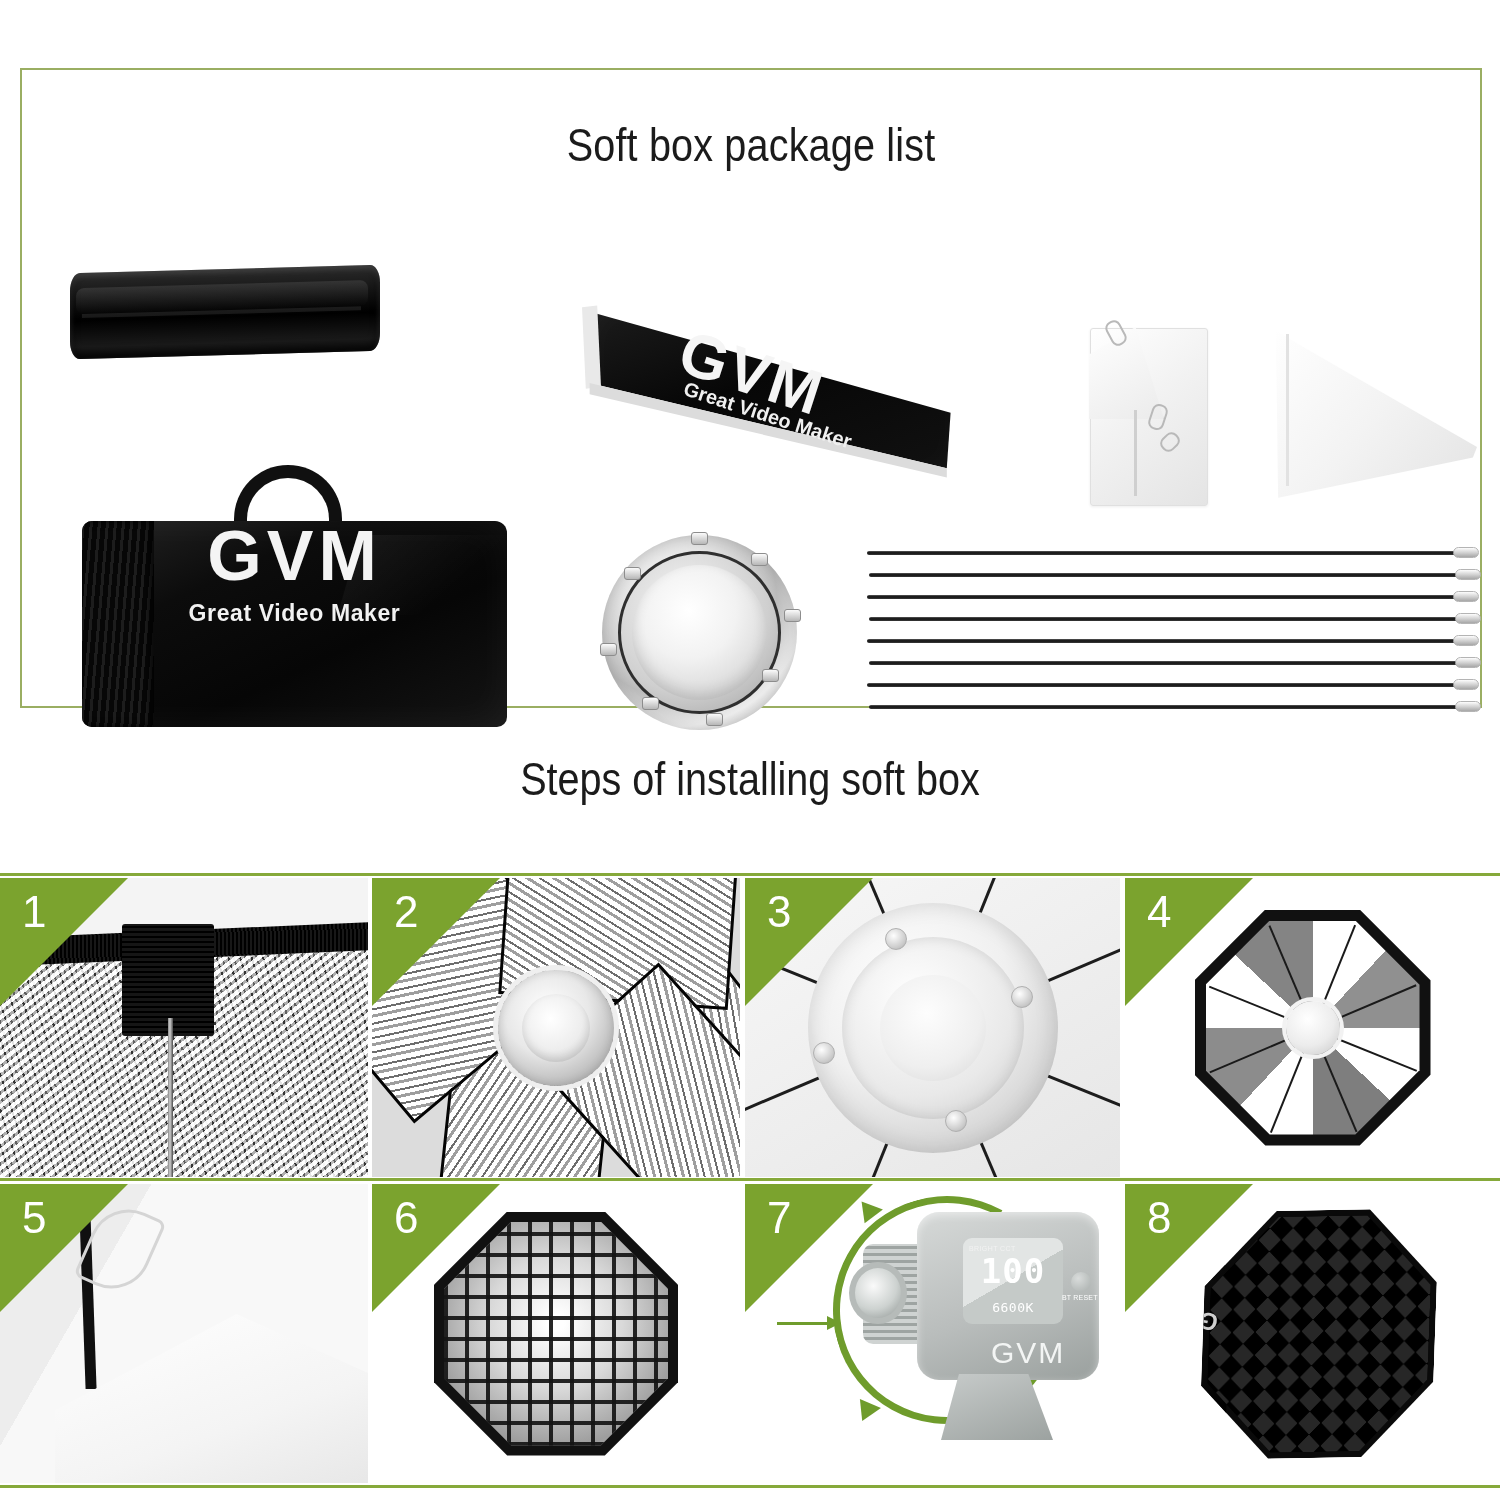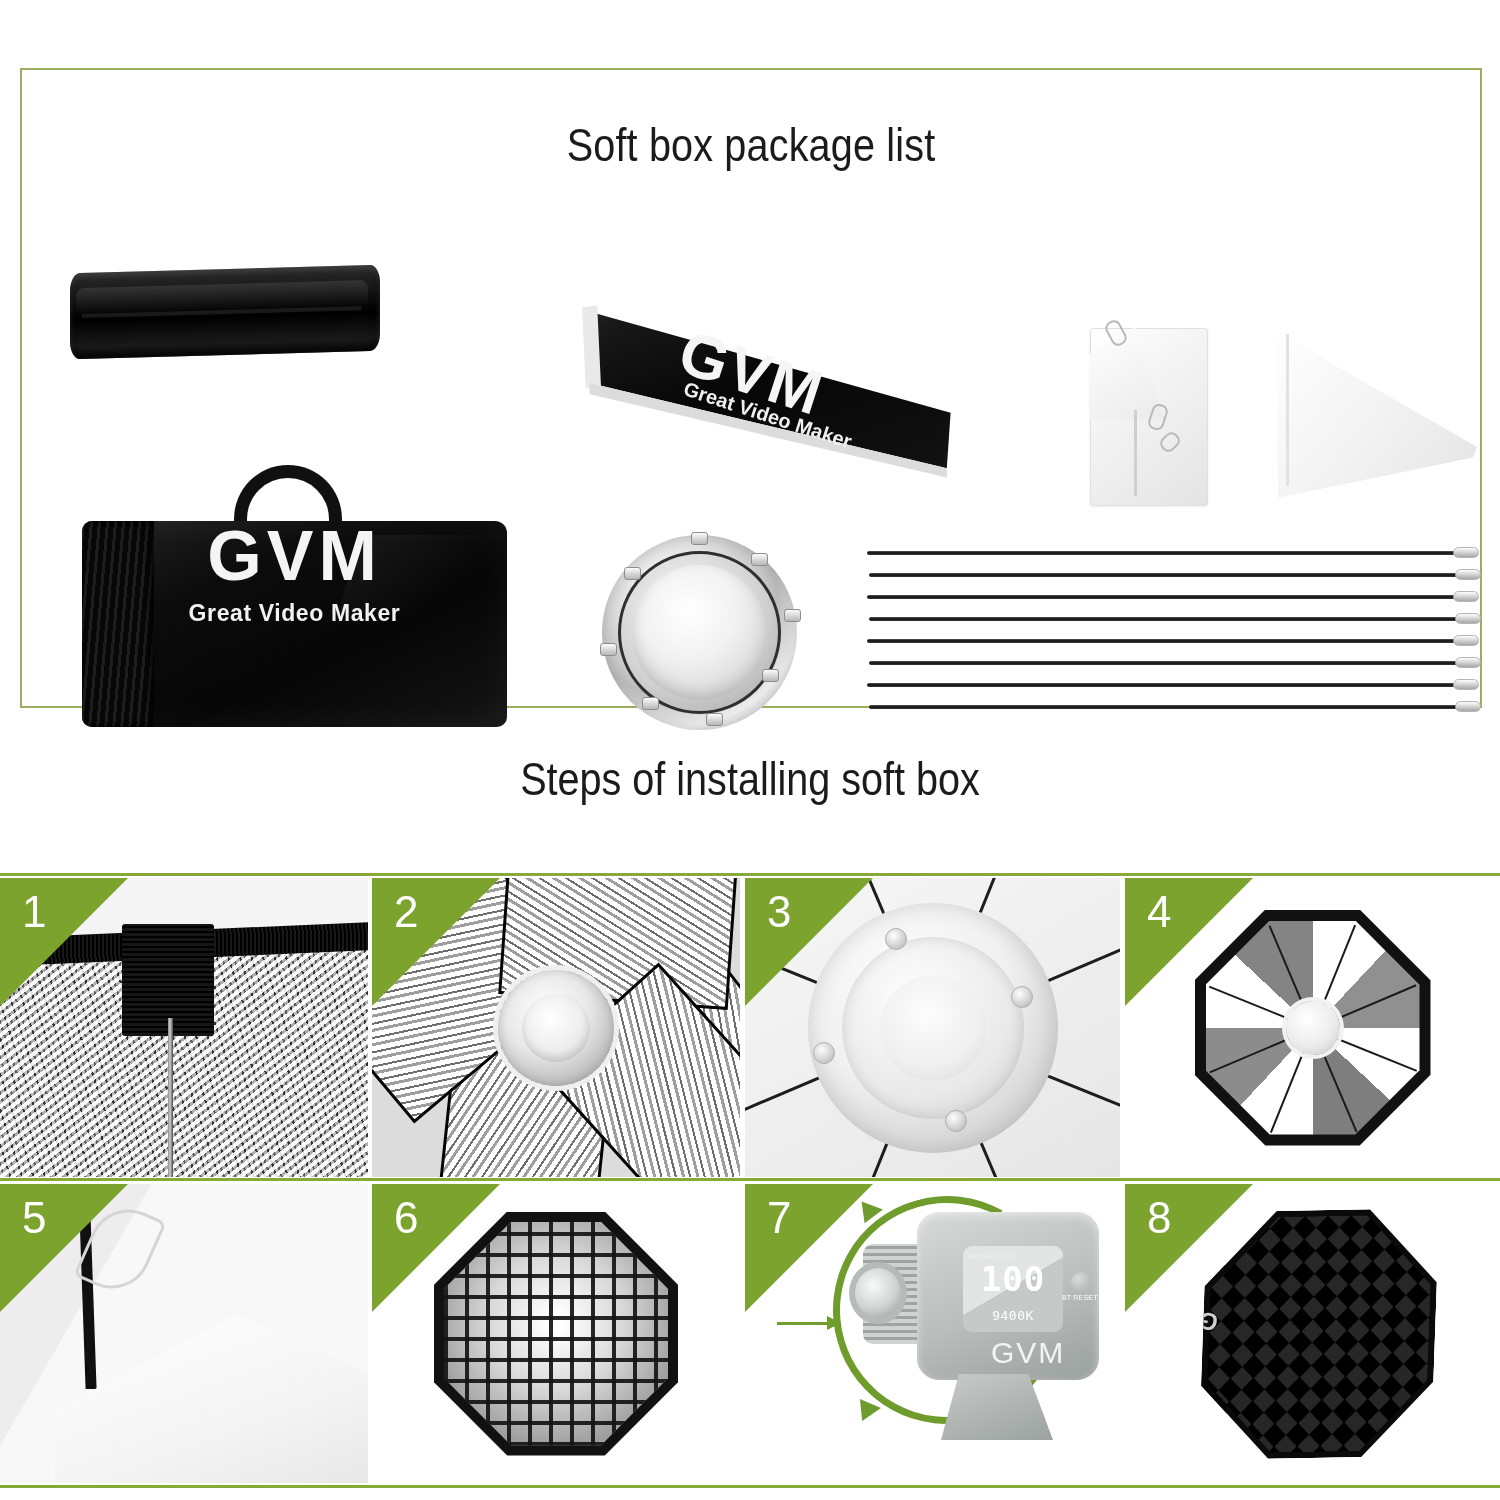--- a/index.html
+++ b/index.html
@@ -397,21 +397,21 @@
     border-right-color:transparent;
     transform:rotate(-16deg);
   }
   .p7 .body{
     position:absolute; left:172px; top:28px; width:182px; height:168px;
     background:linear-gradient(160deg,#d6d9d8,#b9bdbc 55%,#9aa09e);
     border-radius:22px;
     box-shadow:inset 0 3px 8px rgba(255,255,255,.5);
   }
   .p7 .screen{
-    position:absolute; left:218px; top:62px; width:100px; height:86px;
+    position:absolute; left:218px; top:54px; width:100px; height:86px;
     background:linear-gradient(150deg,#e2e5e4 0 48%,#c5cac8 48% 100%);
     border-radius:9px;
   }
   .p7 .scr-main{
     position:absolute; left:0; right:0; top:16px;
     text-align:center; color:#fff;
     font-family:"DejaVu Sans Mono", monospace;
     font-size:34px; font-weight:700; line-height:1; letter-spacing:1px;
   }
   .p7 .scr-sub{
@@ -684,21 +684,21 @@
       <div class="circ"></div>
       <div class="arrow-c arr-t"></div>
       <div class="arrow-c arr-b"></div>
       <div class="bowens"></div>
       <div class="lens"></div>
       <div class="body"></div>
       <div class="yoke"></div>
       <div class="screen">
         <div class="scr-tag">BRIGHT CCT</div>
         <div class="scr-main">100</div>
-        <div class="scr-sub">9400K</div>
+        <div class="scr-sub">6600K</div>
       </div>
       <div class="reset"></div>
       <div class="reset-lbl">BT RESET</div>
       <div class="brand">GVM</div>
     </div>
     <div class="badge">
       <span>7</span>
     </div>
   </div>
 

